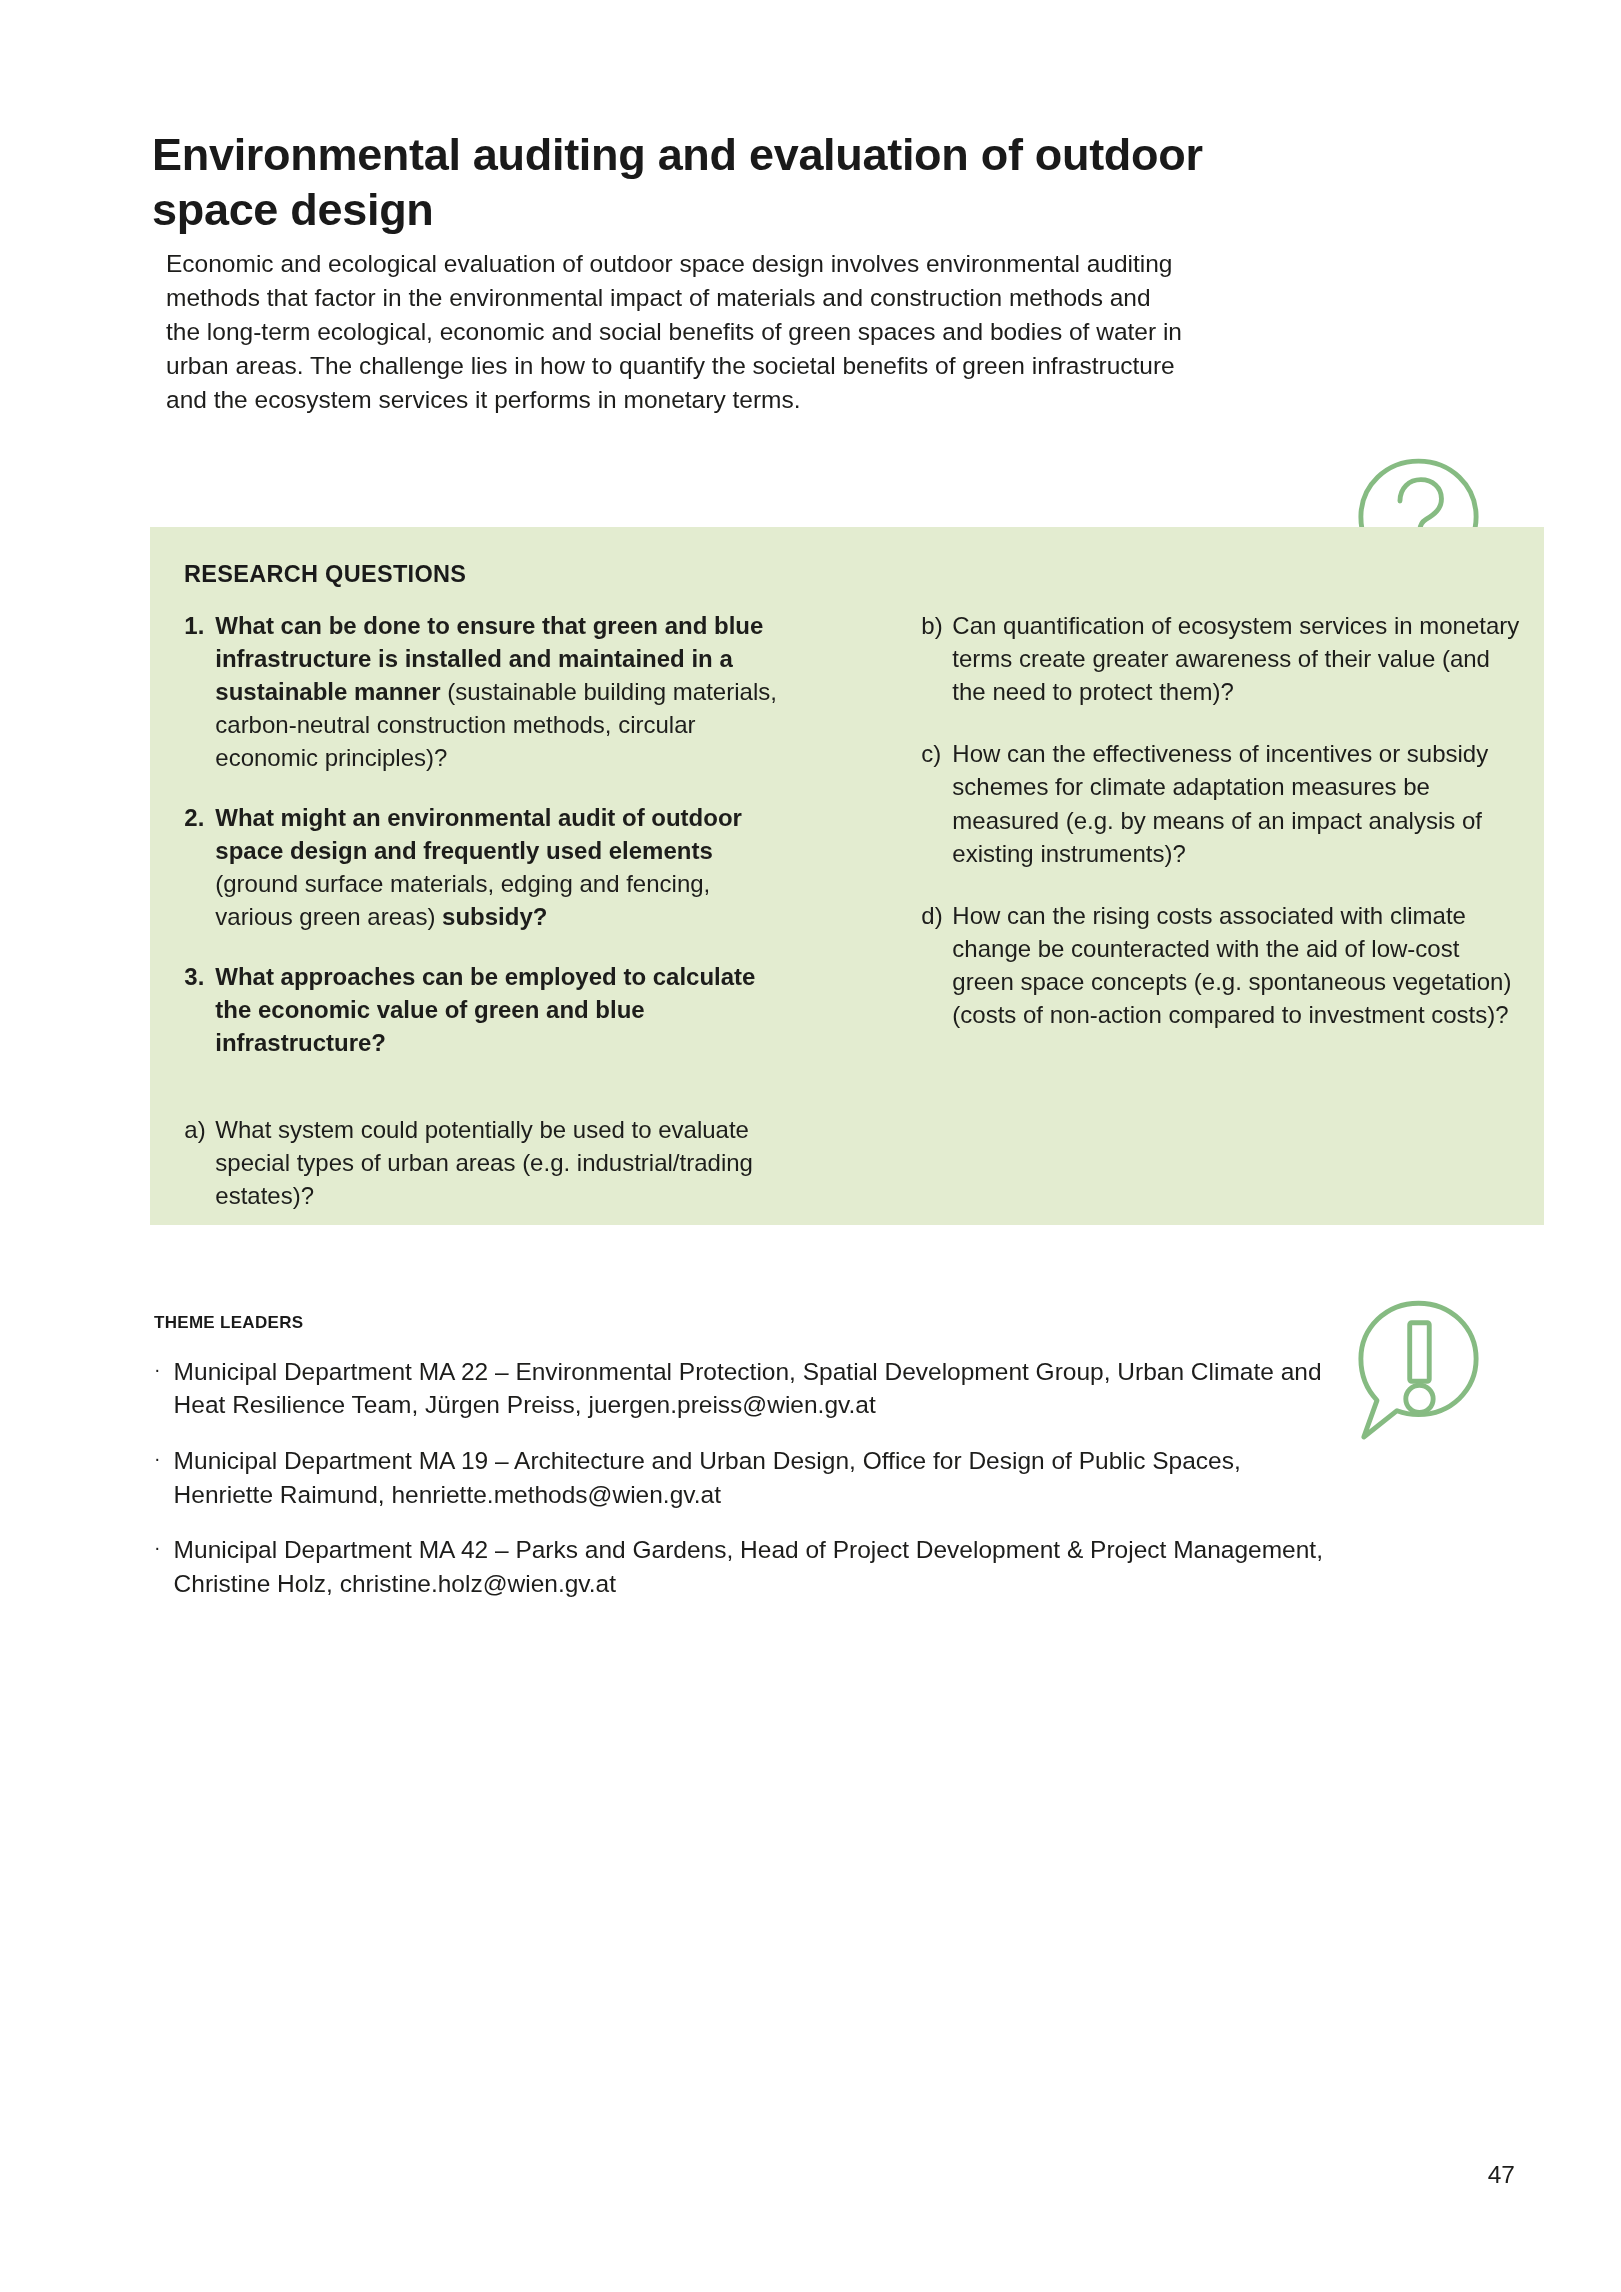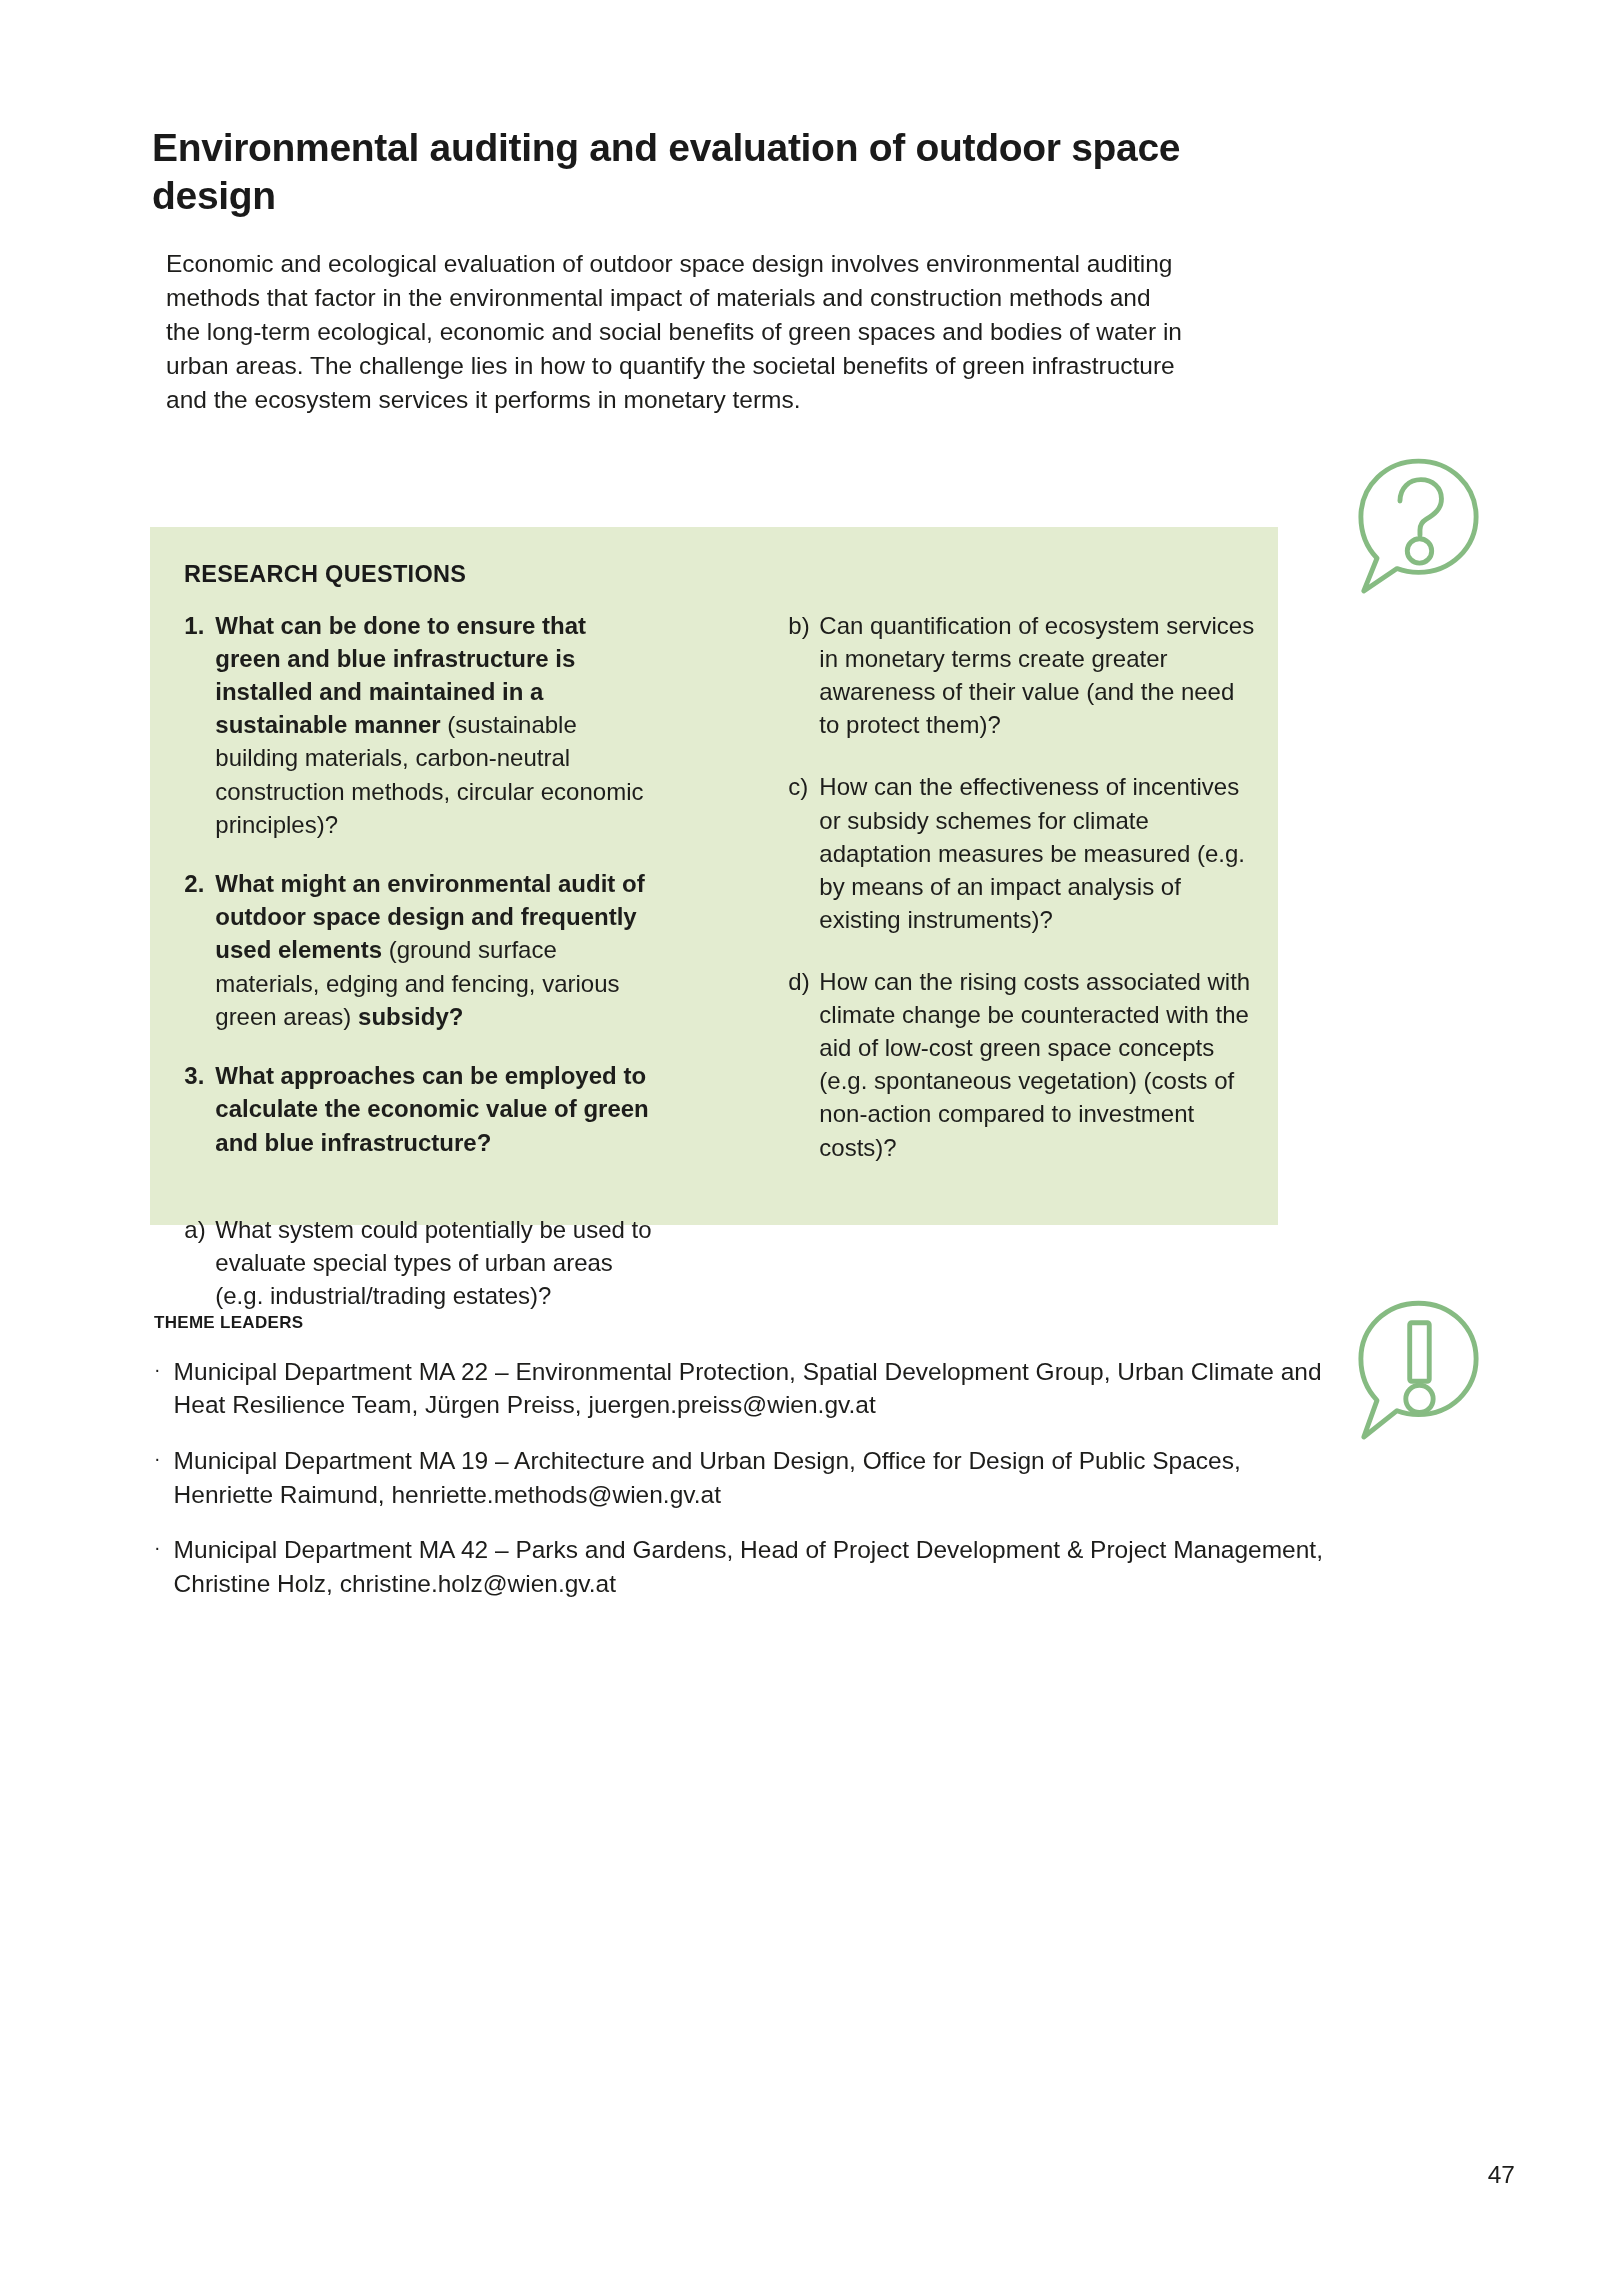--- a/index.html
+++ b/index.html
@@ -23,21 +23,21 @@
     height: 2293px;
     overflow: hidden;
   }
 
   
   .title {
     position: absolute;
     left: 152px;
     top: 98px;
     width: 1078px;
-    font-size: 39px;
+    font-size: 45px;
     line-height: 1.22;
     font-weight: bold;
     letter-spacing: -0.3px;
     color: #1a1a1a;
   }
 
   
   .intro {
     position: absolute;
     left: 154px;
@@ -47,21 +47,21 @@
     line-height: 1.39;
     color: #1d1d1b;
   }
   .intro p { margin: 12px; }
 
   
   .green-box {
     position: absolute;
     left: 150px;
     top: 527px;
-    width: 1128px;
+    width: 1394px;
     height: 698px;
     background: #e3ecd0;
   }
 
   .box-heading {
     position: absolute;
     left: 34px;
     top: 34px;
     font-size: 23.5px;
     font-weight: bold;

